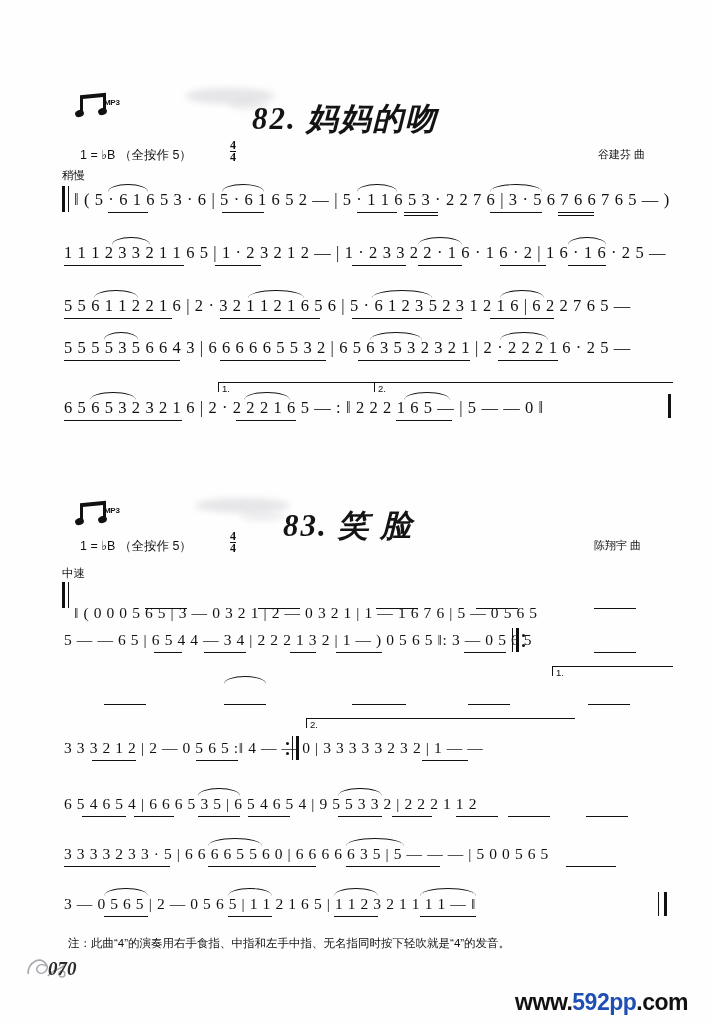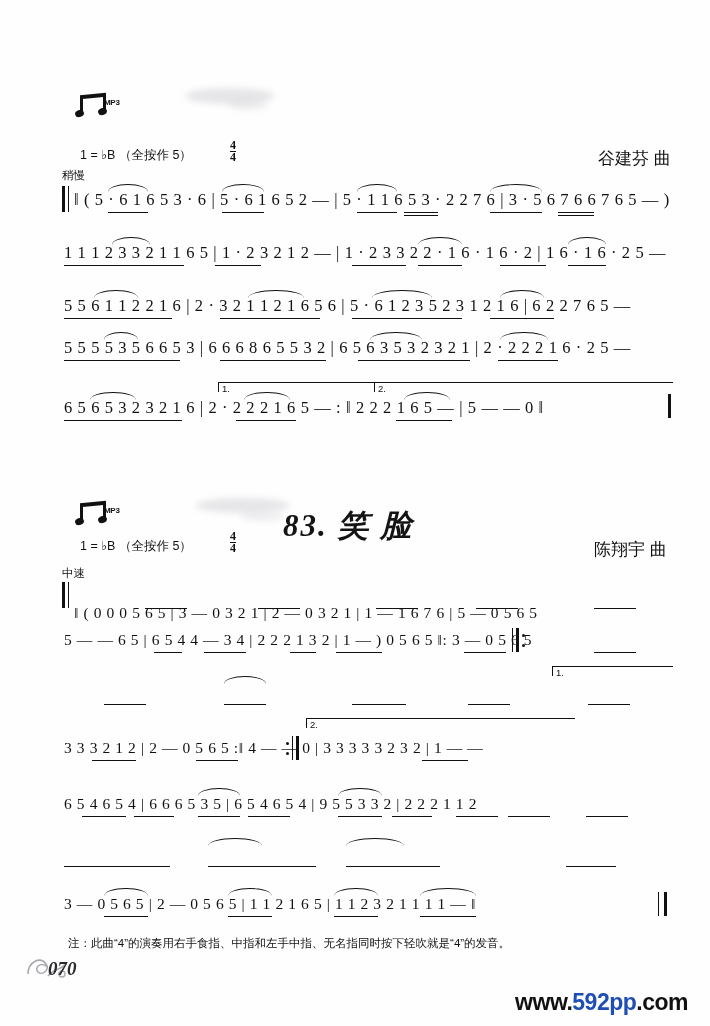--- a/index.html
+++ b/index.html
@@ -101,21 +101,21 @@
     font-family: "Liberation Serif", serif;
     font-size: 12px;
     font-weight: bold;
     line-height: 0.92;
     text-align: center;
     color: #111;
   }
   .composer {
     position: absolute;
     font-family: "Liberation Sans", sans-serif;
-    font-size: 17px;
+    font-size: 11px;
     white-space: nowrap;
     color: #111;
   }
   .tempo {
     position: absolute;
     font-family: "Liberation Sans", sans-serif;
     font-size: 11.5px;
     white-space: nowrap;
     color: #111;
   }
@@ -231,20 +231,21 @@
 
   <div class="mp3-icon" style="left:74px; top:92px;">
     <div class="stem1"></div>
     <div class="stem2"></div>
     <div class="beam"></div>
     <div class="head1"></div>
     <div class="head2"></div>
     <div class="label">MP3</div>
   </div>
 
+  <div class="song-title" style="left:252px; top:98px;">82. 妈妈的吻</div>
 
   <div class="key-line" style="left:62px; top:147px;">
     <span>1 = ♭B （全按作 5）</span>
   </div>
   <div class="timesig" style="left:230px; top:140px;">
     <div>4</div>
     <div style="border-top:1.3px solid #111; padding-top:0px;">4</div>
   </div>
   <div class="composer" style="left:598px; top:147px;">谷建芬  曲</div>
   <div class="tempo" style="left:62px; top:168px;">稍慢</div>
@@ -279,21 +280,21 @@
   <div class="row" style="left:64px; top:298px;">5 5 6 1 1 2 2 1  6 | 2 · 3 2 1 1 2 1 6 5 6 | 5 · 6 1 2 3 5 2 3 1 2 1 6 | 6 2 2 7 6  5 —</div>
   <div class="ul" style="left:64px; top:318px; width:108px;"></div>
   <div class="ul" style="left:220px; top:318px; width:100px;"></div>
   <div class="ul" style="left:352px; top:318px; width:110px;"></div>
   <div class="ul" style="left:490px; top:318px; width:64px;"></div>
   <div class="tie" style="left:94px; top:290px; width:44px;"></div>
   <div class="tie" style="left:248px; top:290px; width:56px;"></div>
   <div class="tie" style="left:372px; top:290px; width:60px;"></div>
   <div class="tie" style="left:500px; top:290px; width:44px;"></div>
 
-  <div class="row" style="left:64px; top:340px;">5 5 5 5 3 5 6  6 5 3 | 6 6 6 8 6 5 5 3   2 | 6 5 6 3 5 3 2 3 2 1 | 2 · 2 2 2 1 6 · 2 5 —</div>
+  <div class="row" style="left:64px; top:340px;">5 5 5 5 3 5 6  6 4 3 | 6 6 6 6 6 5 5 3   2 | 6 5 6 3 5 3 2 3 2 1 | 2 · 2 2 2 1 6 · 2 5 —</div>
   <div class="ul" style="left:64px; top:360px; width:116px;"></div>
   <div class="ul" style="left:220px; top:360px; width:106px;"></div>
   <div class="ul" style="left:358px; top:360px; width:112px;"></div>
   <div class="ul" style="left:498px; top:360px; width:60px;"></div>
   <div class="tie" style="left:104px; top:332px; width:34px;"></div>
   <div class="tie" style="left:370px; top:332px; width:52px;"></div>
   <div class="tie" style="left:500px; top:332px; width:48px;"></div>
 
   <div class="volta" style="left:218px; top:382px; width:155px;"></div>
   <div class="volta-label" style="left:222px; top:383px;">1.</div>
@@ -378,20 +379,21 @@
   <div class="ul" style="left:198px; top:816px; width:42px;"></div>
   <div class="ul" style="left:248px; top:816px; width:42px;"></div>
   <div class="ul" style="left:338px; top:816px; width:44px;"></div>
   <div class="ul" style="left:392px; top:816px; width:40px;"></div>
   <div class="ul" style="left:456px; top:816px; width:42px;"></div>
   <div class="ul" style="left:508px; top:816px; width:42px;"></div>
   <div class="ul" style="left:586px; top:816px; width:42px;"></div>
   <div class="tie" style="left:198px; top:788px; width:42px;"></div>
   <div class="tie" style="left:338px; top:788px; width:44px;"></div>
 
+  <div class="row small" style="left:64px; top:846px;">3 3 3 3 2 3 3 · 5 | 6 6 6 6 5 5 6 0 | 6 6 6 6 6 3 5 | 5 — — — | 5 0 0 5 6 5</div>
   <div class="ul" style="left:64px; top:866px; width:106px;"></div>
   <div class="ul" style="left:208px; top:866px; width:108px;"></div>
   <div class="ul" style="left:346px; top:866px; width:94px;"></div>
   <div class="ul" style="left:566px; top:866px; width:50px;"></div>
   <div class="tie" style="left:208px; top:838px; width:54px;"></div>
   <div class="tie" style="left:346px; top:838px; width:58px;"></div>
 
   <div class="row small" style="left:64px; top:896px;">3 — 0 5 6 5 | 2 — 0 5 6 5 | 1 1 2 1 6 5 | 1 1 2 3 2 1 1 1 1 — ‖</div>
   <div class="ul" style="left:104px; top:916px; width:44px;"></div>
   <div class="ul" style="left:228px; top:916px; width:44px;"></div>

